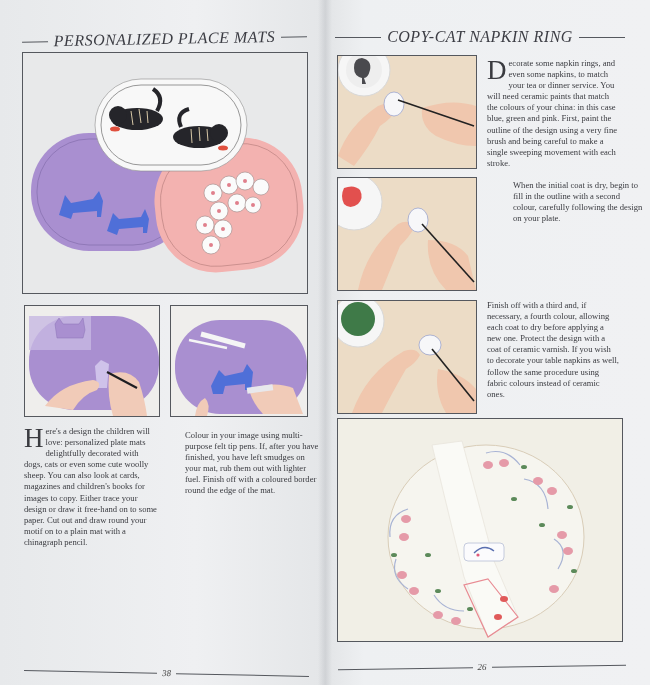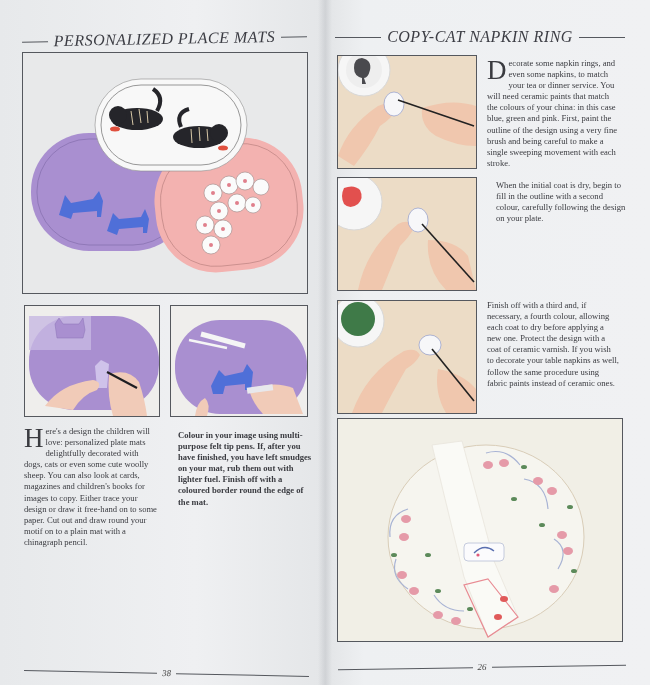--- a/index.html
+++ b/index.html
@@ -127,21 +127,21 @@
     <path d="M78 84 q24 -10 44 -2 l10 26 l-40 0 q-10 -10 -14 -24 z" fill="#f1cbb8"></path>
     <rect x="76" y="80" width="26" height="6" fill="#e8e8ec" transform="rotate(-8 89 83)"></rect>
     <path d="M24 110 q2 -14 10 -18 q6 6 2 18 z" fill="#f1cbb8"></path>
   </svg>
 </div>
 
 <div class="body-text" style="left:24px; top:426px; width:134px;">
   <span class="dropcap">H</span>
   <span>ere's a design the children will love: personalized plate mats delightfully decorated with dogs, cats or even some cute woolly sheep. You can also look at cards, magazines and children's books for images to copy. Either trace your design or draw it free-hand on to some paper. Cut out and draw round your motif on to a plain mat with a chinagraph pencil.</span>
 </div>
-<div class="body-text" style="left:178px; top:430px; width:136px;font-weight:bold;">
+<div class="body-text" style="left:185px; top:430px; width:136px;">
   <span>Colour in your image using multi-purpose felt tip pens. If, after you have finished, you have left smudges on your mat, rub them out with lighter fuel. Finish off with a coloured border round the edge of the mat.</span>
 </div>
 
 <div class="footer" style="left:24px; top:668px; width:285px; transform: rotate(1.2deg);">
   <div class="rule"></div>
   <div class="num">38</div>
   <div class="rule"></div>
 </div>
 
 <div class="header" style="left:335px; top:28px; width:290px;">
@@ -182,25 +182,25 @@
     <ellipse cx="92" cy="44" rx="11" ry="10" fill="#f7f7f9" stroke="#7f8fc8" stroke-width="0.6"></ellipse>
     <path d="M100 68 q24 4 38 20 l0 24 l-30 0 q-12 -20 -8 -44 z" fill="#f0c7ae"></path>
     <line x1="94" y1="48" x2="136" y2="100" stroke="#222" stroke-width="1.6"></line>
   </svg>
 </div>
 
 <div class="body-text" style="left:487px; top:58px; width:132px;">
   <span class="dropcap">D</span>
   <span>ecorate some napkin rings, and even some napkins, to match your tea or dinner service. You will need ceramic paints that match the colours of your china: in this case blue, green and pink. First, paint the outline of the design using a very fine brush and being careful to make a single sweeping movement with each stroke.</span>
 </div>
-<div class="body-text" style="left:496px; top:180px; width:132px;">
+<div class="body-text" style="left:513px; top:180px; width:132px;">
   <span>When the initial coat is dry, begin to fill in the outline with a second colour, carefully following the design on your plate.</span>
 </div>
 <div class="body-text" style="left:487px; top:300px; width:132px;">
-  <span>Finish off with a third and, if necessary, a fourth colour, allowing each coat to dry before applying a new one. Protect the design with a coat of ceramic varnish. If you wish to decorate your table napkins as well, follow the same procedure using fabric paints instead of ceramic ones.</span>
+  <span>Finish off with a third and, if necessary, a fourth colour, allowing each coat to dry before applying a new one. Protect the design with a coat of ceramic varnish. If you wish to decorate your table napkins as well, follow the same procedure using fabric colours instead of ceramic ones.</span>
 </div>
 
 <div class="frame photo-plate" style="left:337px; top:418px; width:284px; height:222px;">
   <svg width="284" height="222" viewBox="0 0 284 222">
     <rect width="284" height="222" fill="#f1efe6"></rect>
     <ellipse cx="148" cy="118" rx="98" ry="92" fill="#f6f5ef" stroke="#d9cdb8" stroke-width="1"></ellipse>
     <g fill="none" stroke="#a8b3d4" stroke-width="1.2">
       <path d="M148 34 q20 -6 34 12"></path>
       <path d="M186 60 q22 4 24 30"></path>
       <path d="M216 120 q16 10 4 30"></path>

